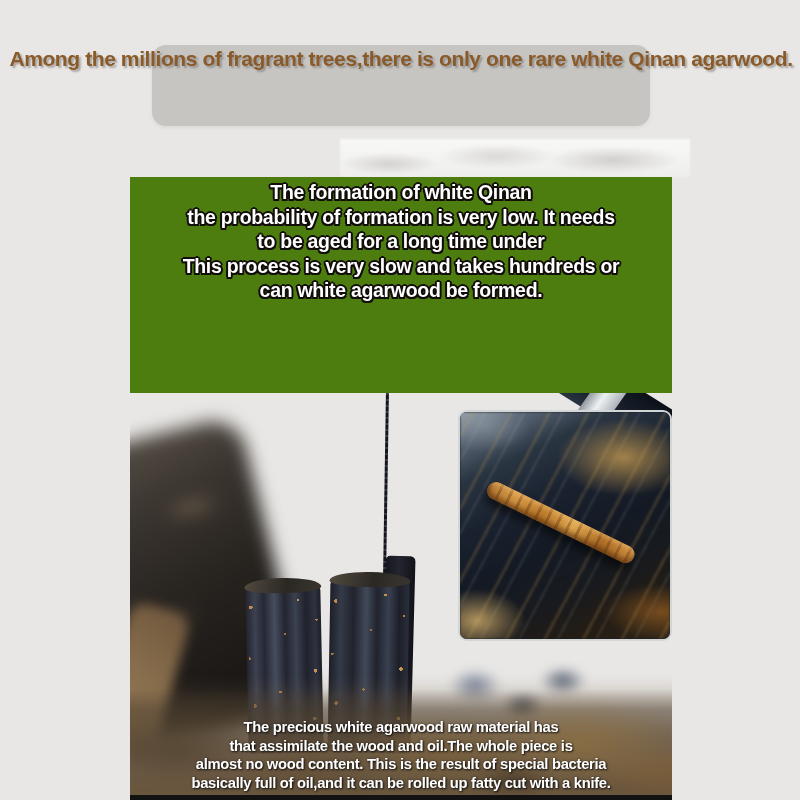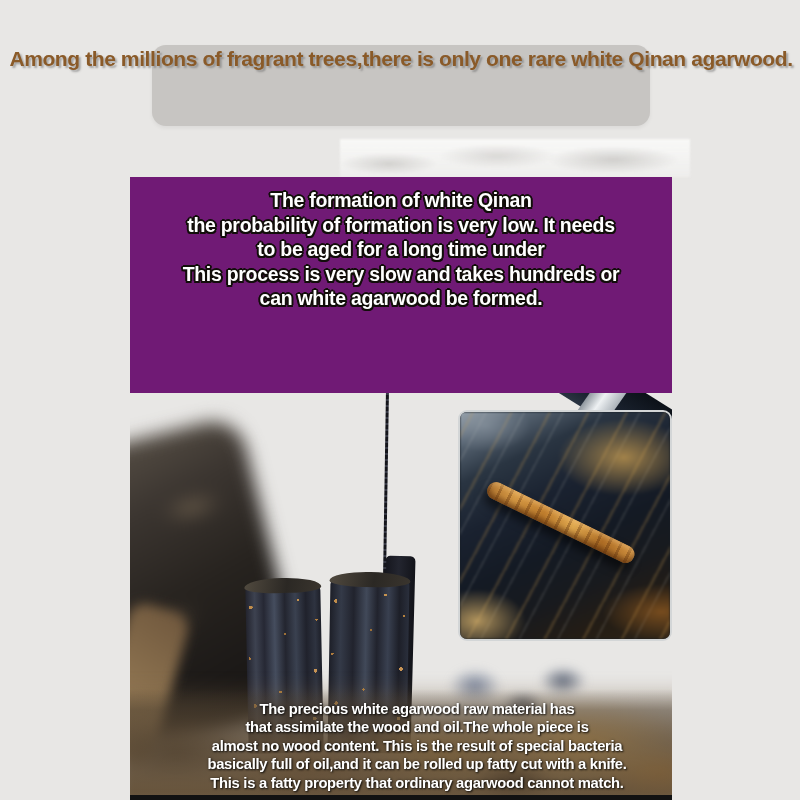--- a/index.html
+++ b/index.html
@@ -27,21 +27,21 @@
     background:
       radial-gradient(ellipse 70px 16px at 14% 65%, rgba(185,183,180,0.55), rgba(185,183,180,0) 70%),
       radial-gradient(ellipse 85px 18px at 45% 45%, rgba(192,190,187,0.5), rgba(192,190,187,0) 70%),
       radial-gradient(ellipse 95px 20px at 78% 55%, rgba(180,178,175,0.55), rgba(180,178,175,0) 70%),
       linear-gradient(180deg, rgba(250,250,249,0.9), rgba(245,245,244,0.5));
     filter:blur(1px);
   }
   
   .panel{
     position:absolute; left:130px; top:177px; width:542px; height:216px;
-    background:#701a75; padding-top:11px; box-sizing:border-box;
+    background:#4d7c0f; padding-top:3px; box-sizing:border-box;
   }
   .panel-line{
     text-align:center; font-weight:bold; font-size:19.5px; line-height:24.5px;
     color:#ffffff; letter-spacing:-0.3px; white-space:nowrap;
     text-shadow:
       2px 0 0 #120e0a, -2px 0 0 #120e0a, 0 2px 0 #120e0a, 0 -2px 0 #120e0a,
       1.5px 1.5px 0 #120e0a, -1.5px 1.5px 0 #120e0a,
       1.5px -1.5px 0 #120e0a, -1.5px -1.5px 0 #120e0a;
   }
   
@@ -159,21 +159,21 @@
       linear-gradient(90deg,#b57a33 0%, #d69a45 18%, #c17f2e 38%, #e0a94f 58%, #b06f26 78%, #cf9140 100%);
     box-shadow:0 7px 10px rgba(0,0,0,0.55),
       inset 0 -4px 6px rgba(90,45,10,0.8),
       inset 0 3px 4px rgba(255,210,140,0.5);
   }
   
   .caption-shade{
     left:0; top:296px; width:542px; height:106px; z-index:4;
     background:linear-gradient(180deg, rgba(62,52,40,0) 0%, rgba(62,52,40,0.40) 20%, rgba(56,46,36,0.5) 100%);
   }
-  .caption{ left:0; bottom:3px; width:542px; z-index:5;margin-left:16px; }
+  .caption{ left:0; bottom:3px; width:542px; z-index:5; }
   .caption-line{
     position:static !important;
     text-align:center; color:#ffffff; font-weight:bold;
     font-size:14.8px; line-height:18.4px; letter-spacing:-0.3px; white-space:nowrap;
     text-shadow:1px 1px 2px rgba(0,0,0,0.8), 0 0 3px rgba(0,0,0,0.45);
   }
   
   .bottom-strip{
     position:absolute; left:130px; top:795px; width:542px; height:5px; background:#121212;
   }
@@ -215,19 +215,18 @@
       <div class="inset-bg"></div>
       <div class="shaving"></div>
     </div>
 
     <div class="caption-shade"></div>
     <div class="caption">
       <div class="caption-line">The precious white agarwood raw material has</div>
       <div class="caption-line">that assimilate the wood and oil.The whole piece is</div>
       <div class="caption-line">almost no wood content. This is the result of special bacteria</div>
       <div class="caption-line">basically full of oil,and it can be rolled up fatty cut with a knife.</div>
-      <div class="caption-line">This is a fatty property that ordinary agarwood cannot match.</div>
     </div>
   </div>
 
   <div class="bottom-strip"></div>
 
 </div>
 
 </body></html>

